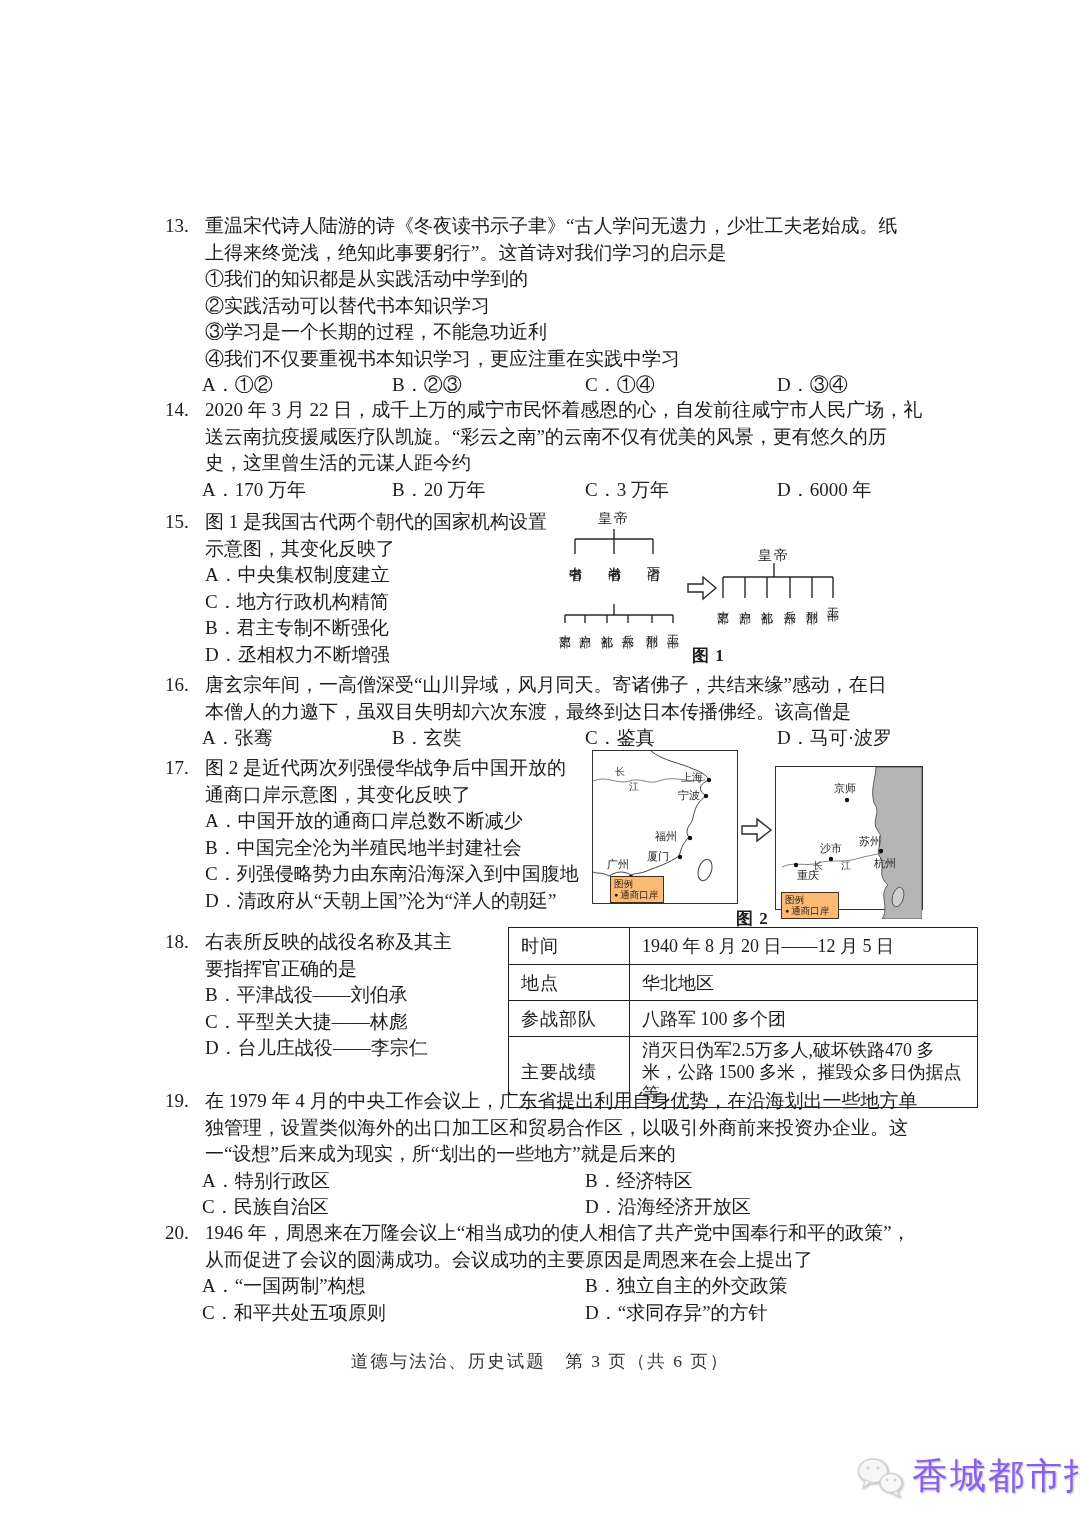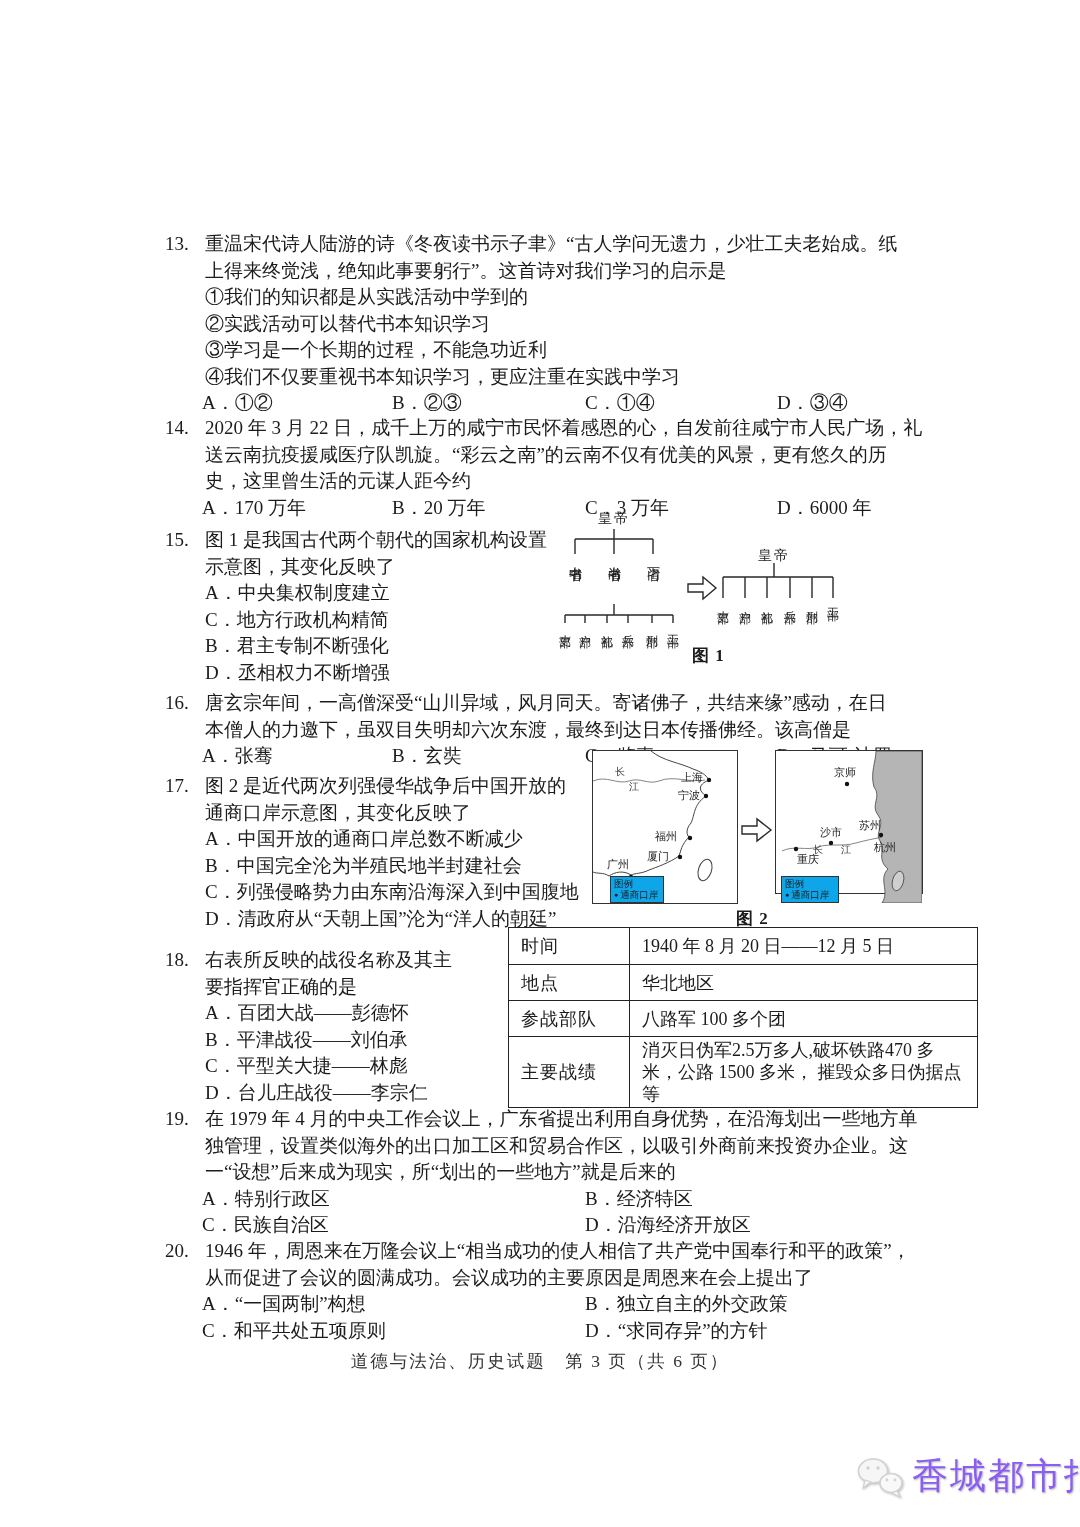--- a/index.html
+++ b/index.html
@@ -1,21 +1,21 @@
 <!DOCTYPE html>
 <html><head>
 <meta charset="utf-8">
 <style>
   html,body{margin:0;padding:0;background:#ffffff;}
   .page{
     position:relative;width:1080px;height:1527px;background:#ffffff;overflow:hidden;
     font-family:"Liberation Serif","DejaVu Serif",serif;color:#1c1c1c;
   }
   
-  .q{position:absolute;left:165px;width:780px;padding-left:40px;box-sizing:border-box;margin-top:18px;}
+  .q{position:absolute;left:165px;width:780px;padding-left:40px;box-sizing:border-box;}
   .qnum{position:absolute;left:0;top:0;font-size:19px;line-height:26.5px;}
   .ln{font-size:19px;line-height:26.5px;white-space:nowrap;}
   .opt-row{position:relative;height:26.5px;margin-left:-40px;}
   .opt-row span{position:absolute;top:0;font-size:19px;line-height:26.5px;white-space:nowrap;}
   .oA{left:37px}.oB{left:227px}.oC{left:420px}.oD{left:612px}
   .col2 .oB{left:420px}
   
   #fig1{position:absolute;left:558px;top:505px;width:340px;height:165px;}
   #fig1 svg{position:absolute;left:0;top:0;}
   .cline{stroke:#2a2a2a;stroke-width:1.4;fill:none;}
@@ -28,21 +28,21 @@
   
   #fig2{position:absolute;left:592px;top:750px;width:350px;height:180px;}
   .map{position:absolute;border:1.2px solid #333;background:#fff;box-sizing:border-box;}
   .map svg{position:absolute;left:0;top:0;}
   .coast{stroke:#444;stroke-width:1;fill:none;}
   .river{stroke:#666;stroke-width:.8;fill:none;}
   .sea{fill:#b5b5b5;stroke:#444;stroke-width:.8;}
   .isle{fill:#cfcfcf;stroke:#444;stroke-width:.8;}
   .maplab{position:absolute;font-size:11px;line-height:11px;color:#222;white-space:nowrap;}
   .riverlab{position:absolute;font-size:10px;line-height:10px;color:#333;}
-  .legend{position:absolute;border:1px solid #333;background:#0ea5e9;padding:2px 3px;box-sizing:border-box;}
+  .legend{position:absolute;border:1px solid #333;background:#fdba74;padding:2px 3px;box-sizing:border-box;}
   .legend .lg-t{font-size:9.5px;line-height:11px;}
   .legend .lg-i{font-size:9.5px;line-height:11px;white-space:nowrap;}
   .lgdot{font-size:7px;vertical-align:1px;margin-right:2px;}
   
   #btable{position:absolute;left:465px;top:927px;width:470px;border-collapse:collapse;table-layout:fixed;margin-left:43px;}
   #btable td{border:1.6px solid #222;font-size:18px;padding:2px 8px 2px 12px;vertical-align:middle;}
   #btable td.tl{width:100px;letter-spacing:1px;}
   #btable td.tv{line-height:22px;}
   
   #footer{position:absolute;top:1349px;left:0;width:1080px;text-align:center;
@@ -170,21 +170,21 @@
       <div class="legend" style="left:17px;top:125px;width:54px;height:27px">
         <div class="lg-t">图例</div>
         <div class="lg-i"><span class="lgdot">●</span><span>通商口岸</span></div>
       </div>
     </div>
 
     <svg style="position:absolute;left:148px;top:66px" width="34" height="30">
       <polygon class="blockarrow" points="2,10 17,10 17,3 31,14 17,25 17,18 2,18"></polygon>
     </svg>
 
-    <div class="map" style="left:183px;top:0;width:148px;height:144px">
+    <div class="map" style="left:183px;top:16px;width:148px;height:144px">
       <svg width="146" height="152">
         <path class="sea" d="M100,0 L146,0 L146,152 L106,152 C114,140 102,128 112,118 C100,108 110,98 104,90 C98,82 110,74 102,64 C94,54 106,46 98,36 C94,22 100,10 100,0 Z"></path>
         <path class="river" d="M6,100 C18,94 30,100 42,96 C54,92 66,96 80,92 C90,89 98,88 106,86"></path>
         <ellipse class="isle" cx="122" cy="130" rx="5.5" ry="10" transform="rotate(15 122 130)"></ellipse>
         <circle cx="71" cy="33" r="2.2" fill="#111"></circle>
         <circle cx="55" cy="92" r="2.2" fill="#111"></circle>
         <circle cx="20" cy="98" r="2.2" fill="#111"></circle>
         <circle cx="105" cy="84" r="2.2" fill="#111"></circle>
       </svg>
       <span class="maplab" style="left:58px;top:16px">京师</span>
@@ -199,21 +199,20 @@
         <div class="lg-i"><span class="lgdot">●</span><span>通商口岸</span></div>
       </div>
     </div>
     <div class="figcap" style="left:144px;top:157px">图 2</div>
   </div>
 
   <div class="q" style="top:929px">
     <span class="qnum">18.</span>
     <div class="ln">右表所反映的战役名称及其主</div>
     <div class="ln">要指挥官正确的是</div>
-    <div class="ln">A．百团大战——彭德怀</div>
     <div class="ln">B．平津战役——刘伯承</div>
     <div class="ln">C．平型关大捷——林彪</div>
     <div class="ln">D．台儿庄战役——李宗仁</div>
   </div>
 
   <table id="btable">
     <tbody>
         <tr style="height:37px">
       <td class="tl">时间</td>
       <td class="tv">1940 年 8 月 20 日——12 月 5 日</td>

